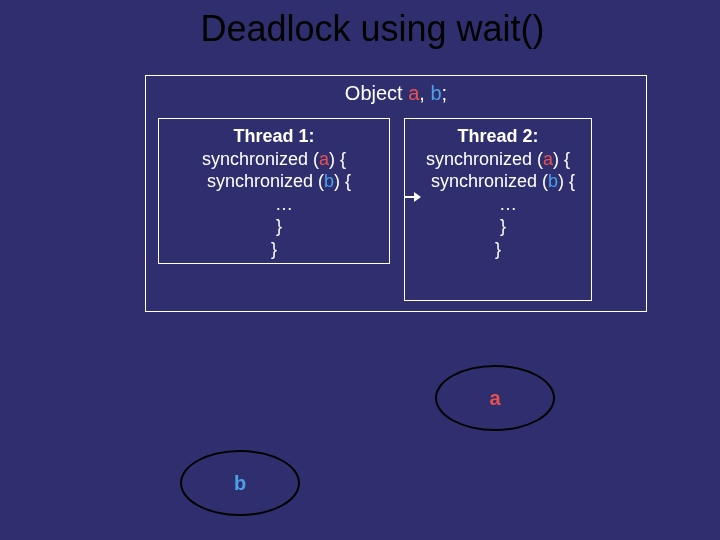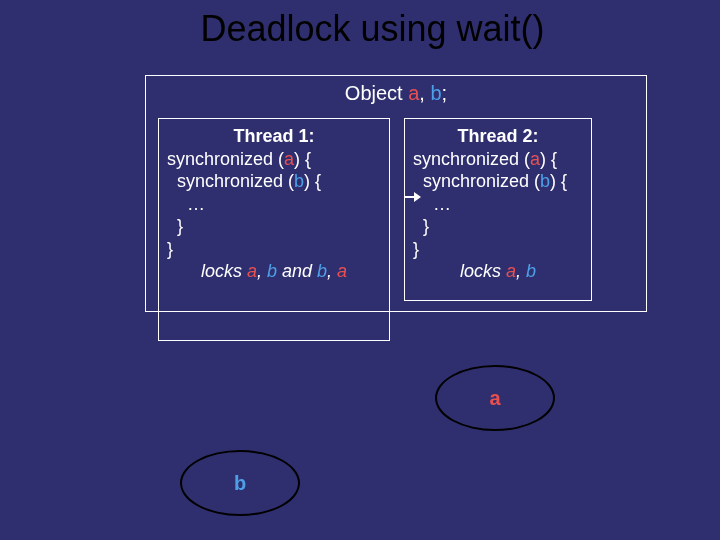--- a/index.html
+++ b/index.html
@@ -36,24 +36,24 @@
   }
   .object-decl .a { color: #e85050; }
   .object-decl .b { color: #4da0e8; }
   .inner-box {
     position: absolute;
     border: 1px solid #fff;
     padding: 6px 8px 6px 8px;
     font-size: 18px;
     line-height: 1.25;
   }
-  .box1 { left: 12px; top: 42px; width: 232px; height: 223px; }
+  .box1 { left: 12px; top: 42px; width: 232px; height: 146px; }
   .box2 { left: 258px; top: 42px; width: 188px; height: 183px; }
   .th-title { text-align: center; font-weight: bold; color: #fff; }
-  .code-line { white-space: pre; color: #fff; font-family: Arial, Helvetica, sans-serif; }
+  .code-line { white-space: pre; color: #fff; font-family: Arial, Helvetica, sans-serif; text-align: center; }
   .a { color: #e85050; }
   .b { color: #4da0e8; }
   .locks {
     font-style: italic;
     color: #fff;
     text-align: center;
   }
   .arrow {
     position: absolute;
     left: 246px;
@@ -92,40 +92,34 @@
     <span>Object </span><span class="a">a</span><span>, </span><span class="b">b</span><span>;</span>
   </div>
 
   <div class="inner-box box1">
     <div class="th-title">Thread 1:</div>
     <div class="code-line"><span>synchronized (</span><span class="a">a</span><span>) {</span></div>
     <div class="code-line"><span>  synchronized (</span><span class="b">b</span><span>) {</span></div>
     <div class="code-line">    …</div>
     <div class="code-line">  }</div>
     <div class="code-line">}</div>
-    <div class="locks">
-      <span>locks </span><span class="a">a</span><span>, </span><span class="b">b</span><span> and </span><span class="b">b</span><span>, </span><span class="a">a</span>
-    </div>
 
     <svg class="arrow" viewBox="0 0 16 12">
       <line x1="0" y1="6" x2="10" y2="6" stroke="#fff" stroke-width="2"></line>
       <polygon points="9,1 16,6 9,11" fill="#fff"></polygon>
     </svg>
   </div>
 
   <div class="inner-box box2">
     <div class="th-title">Thread 2:</div>
     <div class="code-line"><span>synchronized (</span><span class="a">a</span><span>) {</span></div>
     <div class="code-line"><span>  synchronized (</span><span class="b">b</span><span>) {</span></div>
     <div class="code-line">    …</div>
     <div class="code-line">  }</div>
     <div class="code-line">}</div>
-    <div class="locks">
-      <span>locks </span><span class="a">a</span><span>, </span><span class="b">b</span>
-    </div>
   </div>
 </div>
 
 <div class="ellipse ellipse-a">
   <span>a</span>
 </div>
 <div class="ellipse ellipse-b">
   <span>b</span>
 </div>
 

